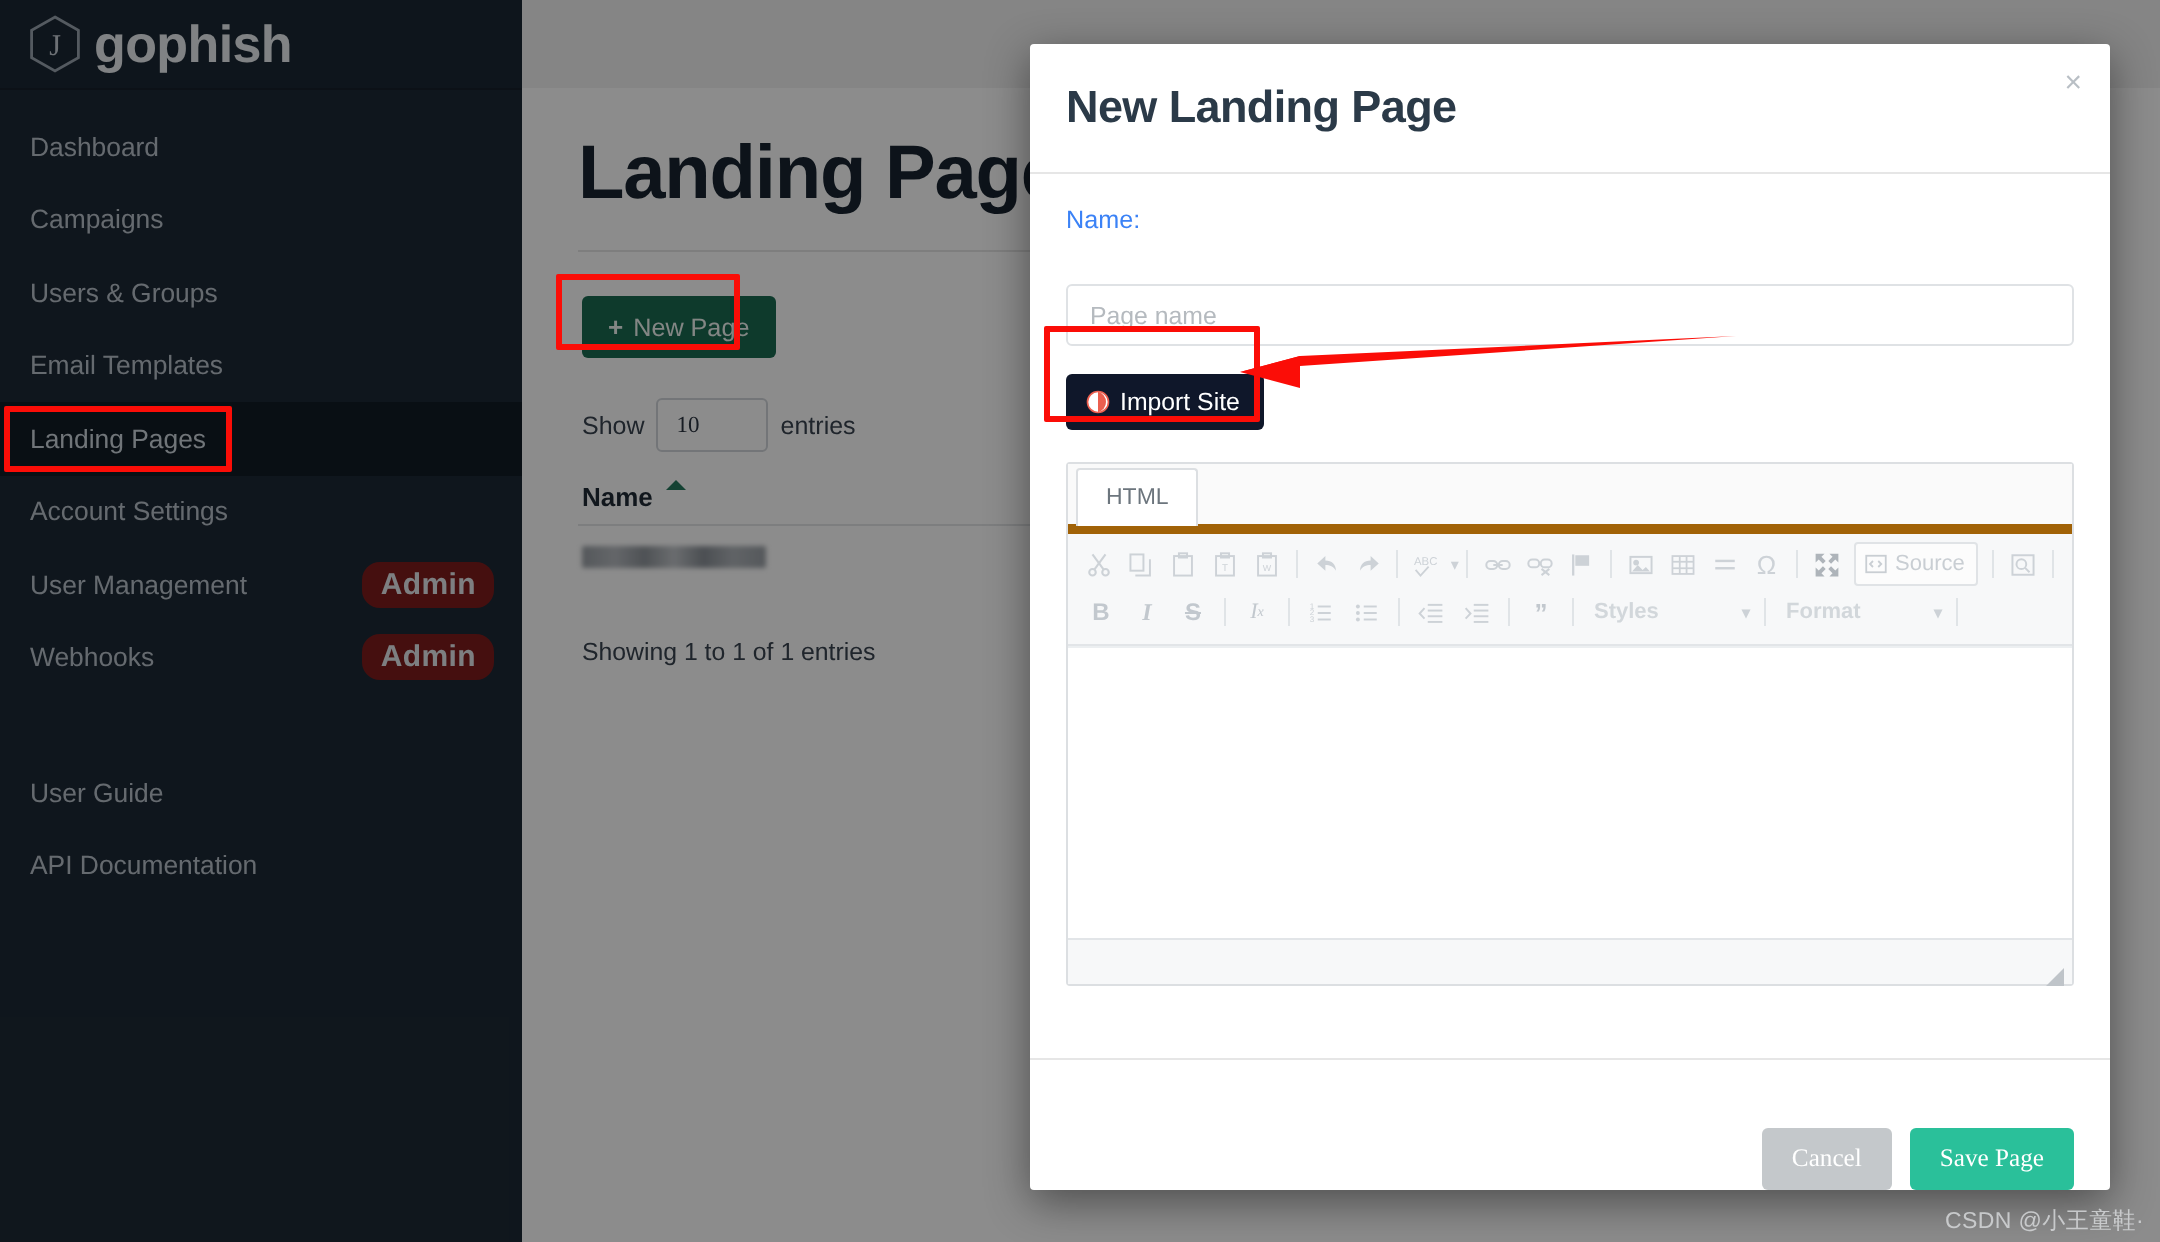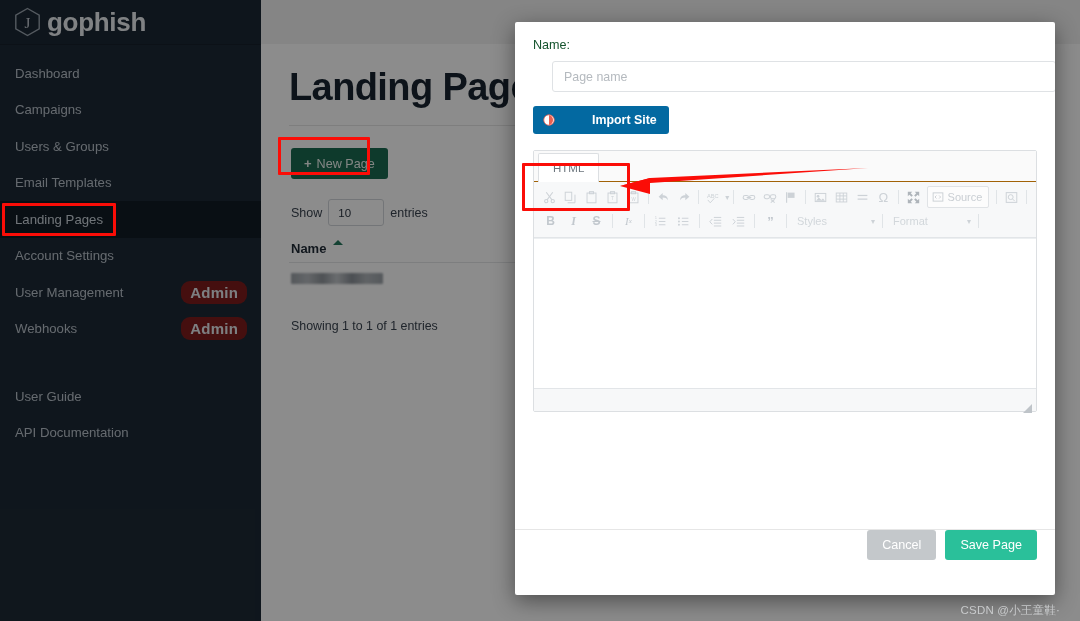--- a/index.html
+++ b/index.html
@@ -135,20 +135,21 @@
     border-radius: 3px;
     width: 56px;
     height: 27px;
     line-height: 27px;
     margin: 0 6px;
     font-size: 11.5px;
     padding-left: 9px;
     box-sizing: border-box;
     color: #2b3440;
     background: #fff;
+    font-family: Liberation Serif, serif;
   }
   #table-head {
     margin: 14px 0 0 30px;
     display: flex;
     align-items: flex-end;
     font-size: 13px;
     font-weight: bold;
     color: #1f2a36;
     position: relative;
   }
@@ -213,71 +214,69 @@
     font-size: 15px;
     line-height: 1;
   }
   #modal-body {
     padding: 16px 18px 0 18px;
     flex: 1;
     overflow: hidden;
   }
   .field-label {
     font-size: 12.6px;
-    color: #14532d;
-    margin-bottom: 9px;
+    color: #3b82f6;
+    margin-bottom: 25px;
   }
   #name-input {
     width: 100%;
     height: 31px;
     box-sizing: border-box;
     border: 1px solid #dfe2e5;
     border-radius: 3px;
     padding: 0 11px;
     font-size: 12.4px;
     color: #2b3440;
     font-family: "Liberation Sans", sans-serif;
     background: #fff;
     outline: none;
-    margin-left: 19px;
   }
   #name-input::placeholder { color: #b5babf; }
 
   #import-site-btn {
     margin-top: 14px;
     display: inline-flex;
     align-items: center;
-    background: #0369a1;
+    background: #0f172a;
     color: #ffffff;
     font-size: 12.4px;
     border-radius: 3px;
     padding: 7px 12px 7px 10px;
-    font-weight: 700;
-    gap: 32px;
+    font-weight: 400;
   }
   #import-site-btn .globe {
     margin-right: 5px;
     display: inline-flex;
   }
 
   
   #editor-wrap {
     margin-top: 16px;
     border: 1px solid #dcdfe2;
     border-radius: 2px;
     background: #fff;
     display: flex;
     flex-direction: column;
     height: 262px;
     box-sizing: border-box;
   }
   #editor-tabs {
     display: flex;
     background: #fafafa;
-    border-bottom: 1px solid #a16207;
+    border-bottom: 5px solid #a16207;
     height: 30px;
     flex: none;
     padding-left: 4px;
   }
   .editor-tab {
     font-size: 11.5px;
     color: #6c757d;
     padding: 0 14px;
     display: flex;
     align-items: center;
@@ -344,20 +343,21 @@
     margin-left: 4px;
   }
   .dd-box {
     display: inline-flex;
     align-items: center;
     min-width: 78px;
     height: 18px;
     padding: 0 3px 0 6px;
     color: #d2d7db;
     font-size: 11px;
+    font-weight: bold;
   }
   .dd-box .dd-caret {
     margin-left: auto;
     font-size: 8px;
     color: #cdd2d7;
   }
   #editor-canvas {
     flex: 1;
     background: #ffffff;
     border-top: 1px solid #eceff1;
@@ -401,24 +401,25 @@
     display: inline-flex;
     align-items: center;
     justify-content: center;
     line-height: 1;
   }
 
   #modal-footer {
     border-top: 1px solid #e6e6e6;
     height: 65px;
     display: flex;
-    align-items: flex-start;
+    align-items: flex-end;
     justify-content: flex-end;
     padding-right: 18px;
     flex: none;
+    font-family: Liberation Serif, serif;
   }
   .modal-btn {
     font-size: 12.6px;
     color: #ffffff;
     border-radius: 3px;
     padding: 8px 15px;
     margin-left: 9px;
     font-weight: 500;
   }
   #cancel-btn { background: #c4c8cb; }
@@ -433,21 +434,21 @@
     border-radius: 1px;
   }
   #annot-sidebar { left: 2px; top: 203px; width: 114px; height: 33px; }
   #annot-newpage { left: 278px; top: 137px; width: 92px; height: 38px; }
   #annot-import { left: 522px; top: 163px; width: 108px; height: 48px; }
   #annot-arrow { position: absolute; left: 620px; top: 168px; width: 248px; height: 36px; z-index: 81; }
 
   
   #watermark {
     position: absolute;
-    right: 20px;
+    right: 8px;
     bottom: 3px;
     color: #d8dadc;
     font-size: 11.5px;
     z-index: 90;
     opacity: 0.82;
     letter-spacing: 0.2px;
     margin-top: 32px;
   }
 </style>
 </head>
@@ -526,20 +527,24 @@
     <div id="redacted-row"></div>
 
     <div id="showing-text">Showing 1 to 1 of 1 entries</div>
   </div>
 </div>
 
 <div id="dim-overlay"></div>
 
 <div id="modal">
 
+  <div id="modal-header">
+    <div id="modal-title">New Landing Page</div>
+    <div id="modal-close">×</div>
+  </div>
 
   <div id="modal-body">
 
     <div class="field-label">Name:</div>
     <input id="name-input" type="text" placeholder="Page name" style="">
 
     <div id="import-site-btn">
       <span class="globe">
         <svg width="12" height="12" viewBox="0 0 16 16">
           <circle cx="8" cy="8" r="7" fill="#ffffff"></circle>

